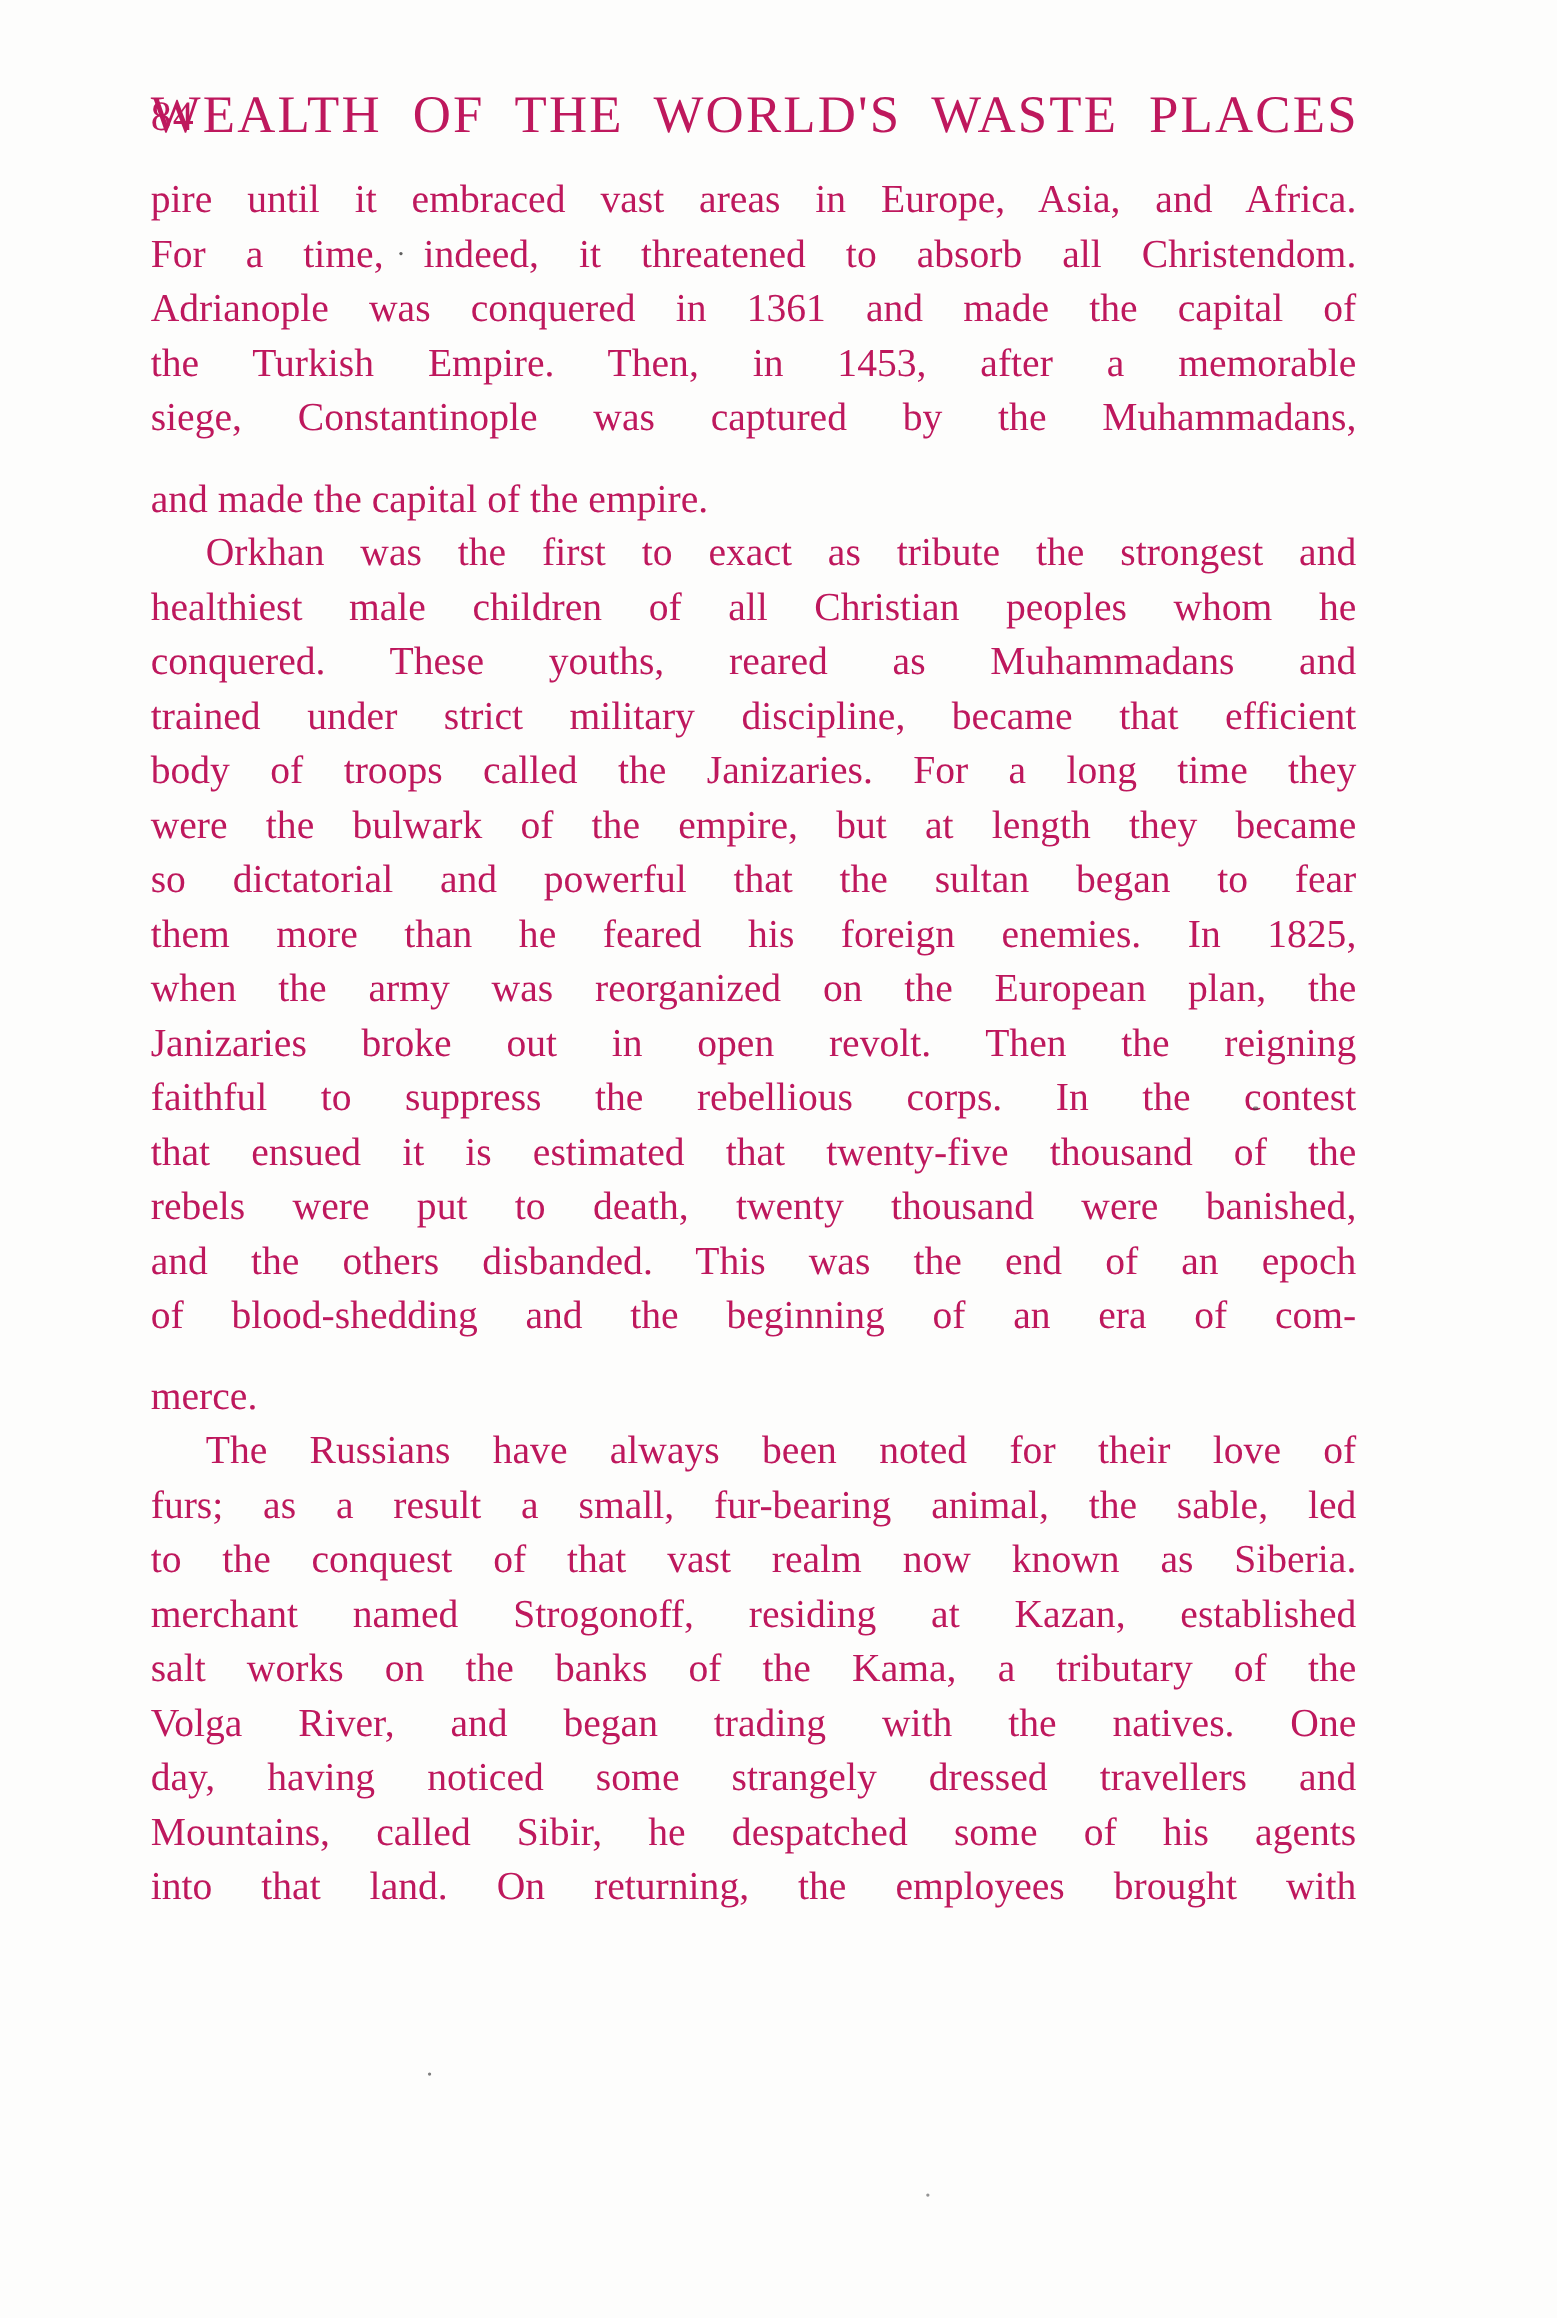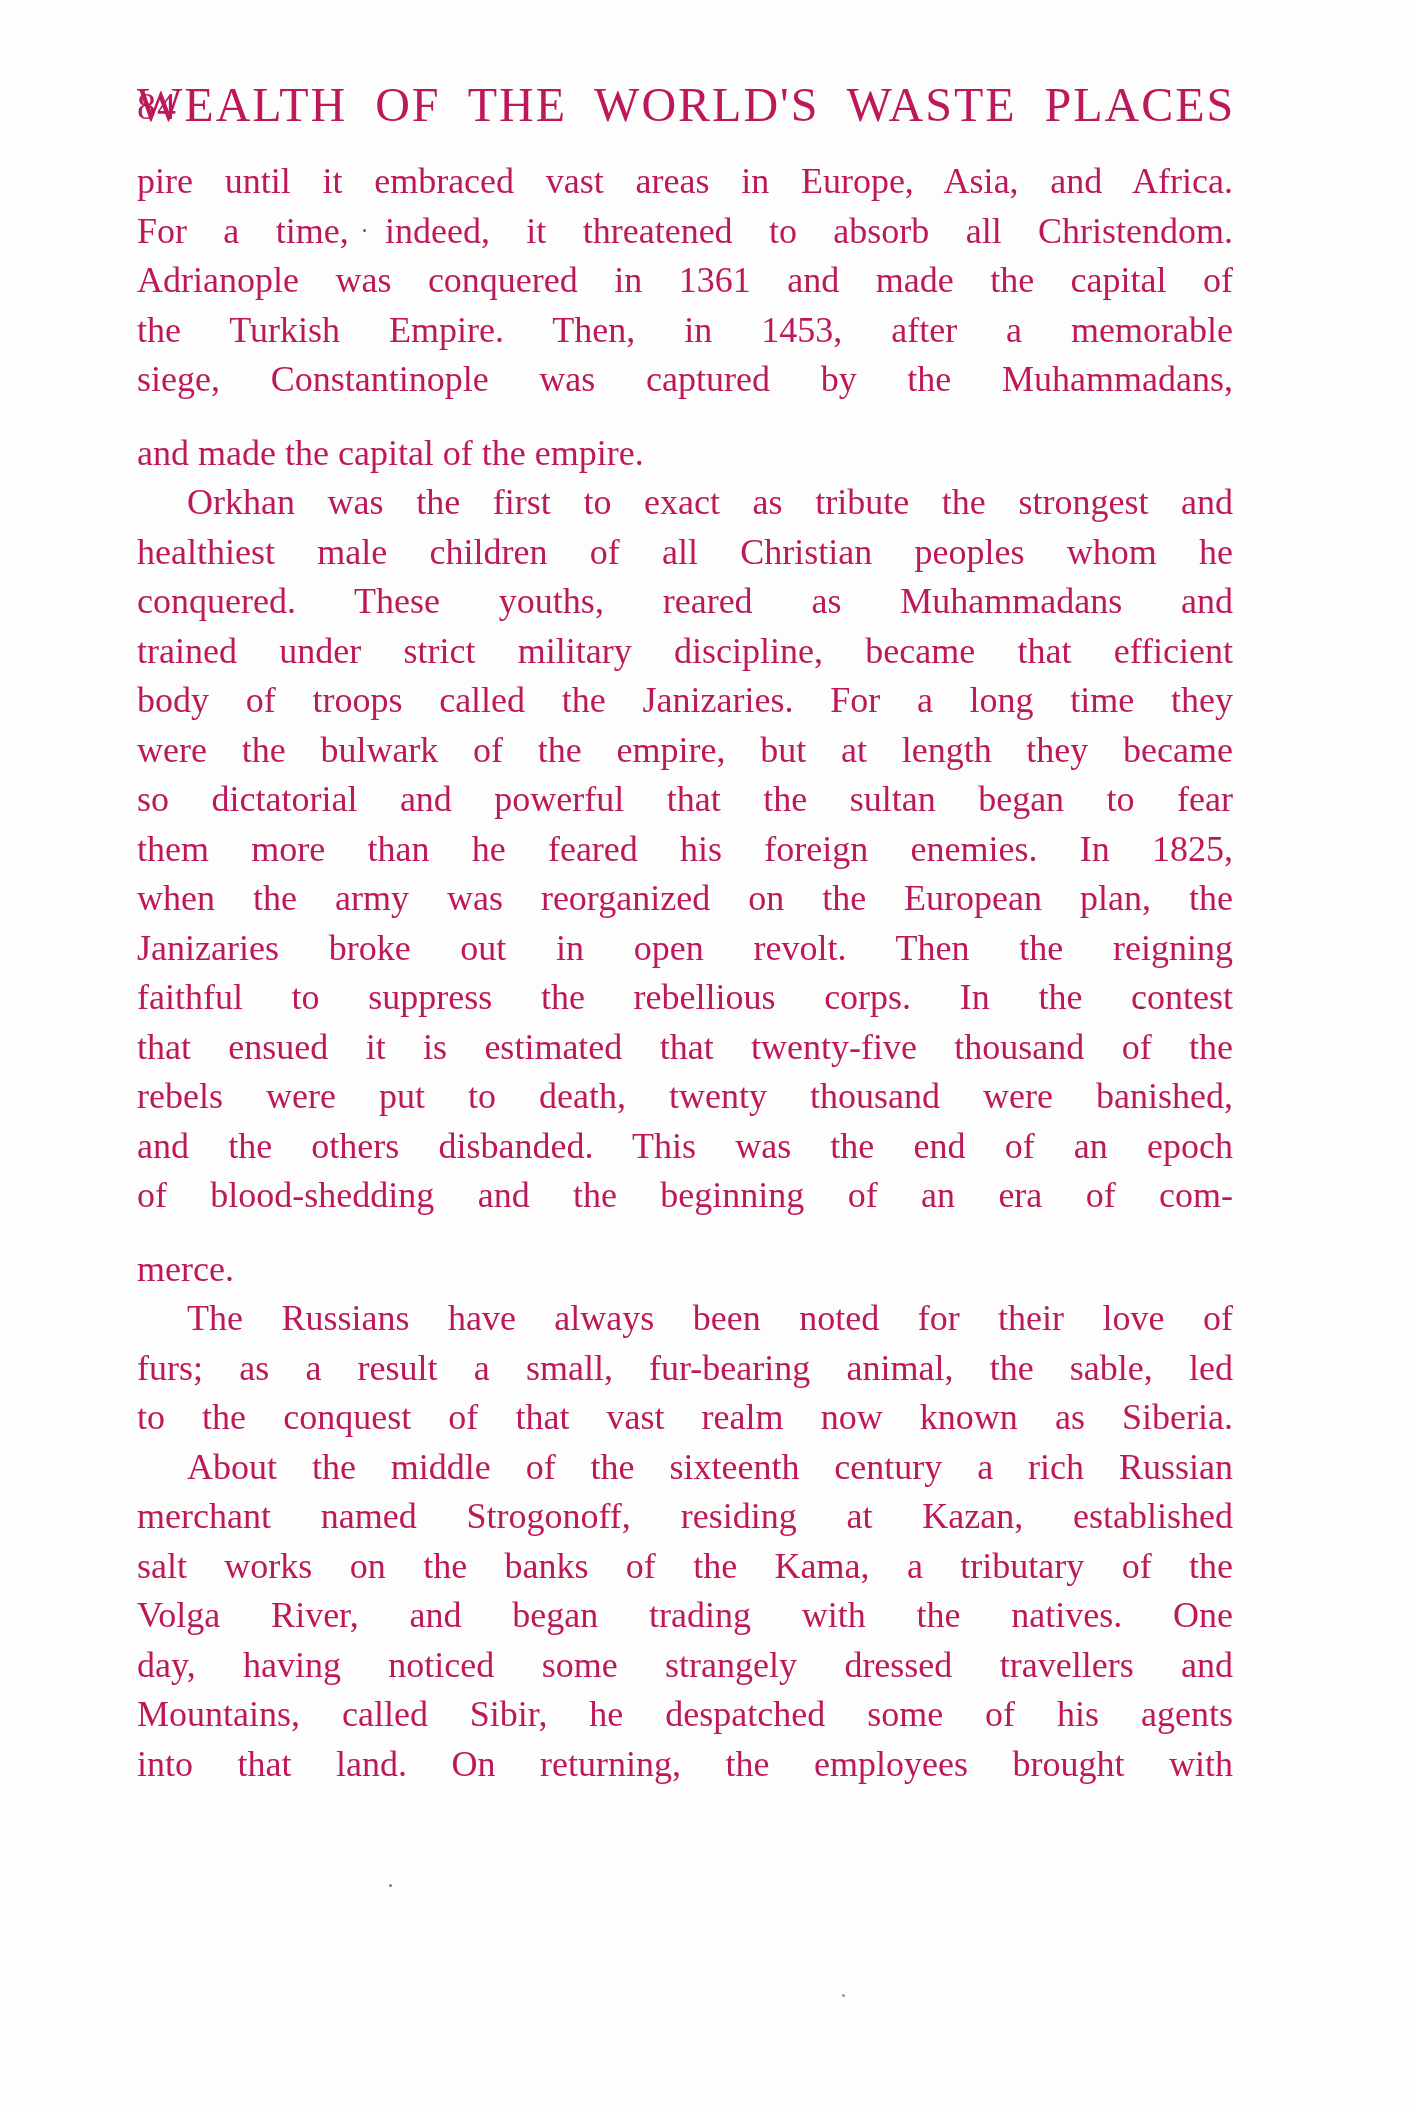--- a/index.html
+++ b/index.html
@@ -103,21 +103,20 @@
       <div class="line">Janizaries broke out in open revolt.  Then the reigning</div>
       <div class="line">faithful to suppress the rebellious corps.  In the contest</div>
       <div class="line">that ensued it is estimated that twenty-five thousand of the</div>
       <div class="line">rebels were put to death, twenty thousand were banished,</div>
       <div class="line">and the others disbanded.  This was the end of an epoch</div>
       <div class="line">of blood-shedding and the beginning of an era of com-</div>
       <div class="line short">merce.</div>
       <div class="line indent">The Russians have always been noted for their love of</div>
       <div class="line">furs;  as a result a small, fur-bearing animal, the sable, led</div>
       <div class="line">to the conquest of that vast realm now known as Siberia.</div>
-      <div class="line indent">About the middle of the sixteenth century a rich Russian</div>
       <div class="line">merchant named Strogonoff, residing at Kazan, established</div>
       <div class="line">salt works on the banks of the Kama, a tributary of the</div>
       <div class="line">Volga River, and began trading with the natives.  One</div>
       <div class="line">day, having noticed some strangely dressed travellers and</div>
       <div class="line">Mountains, called Sibir, he despatched some of his agents</div>
       <div class="line">into that land.  On returning, the employees brought with</div>
     </div>
 
   <div class="speck s1"></div>
   <div class="speck s2"></div>

